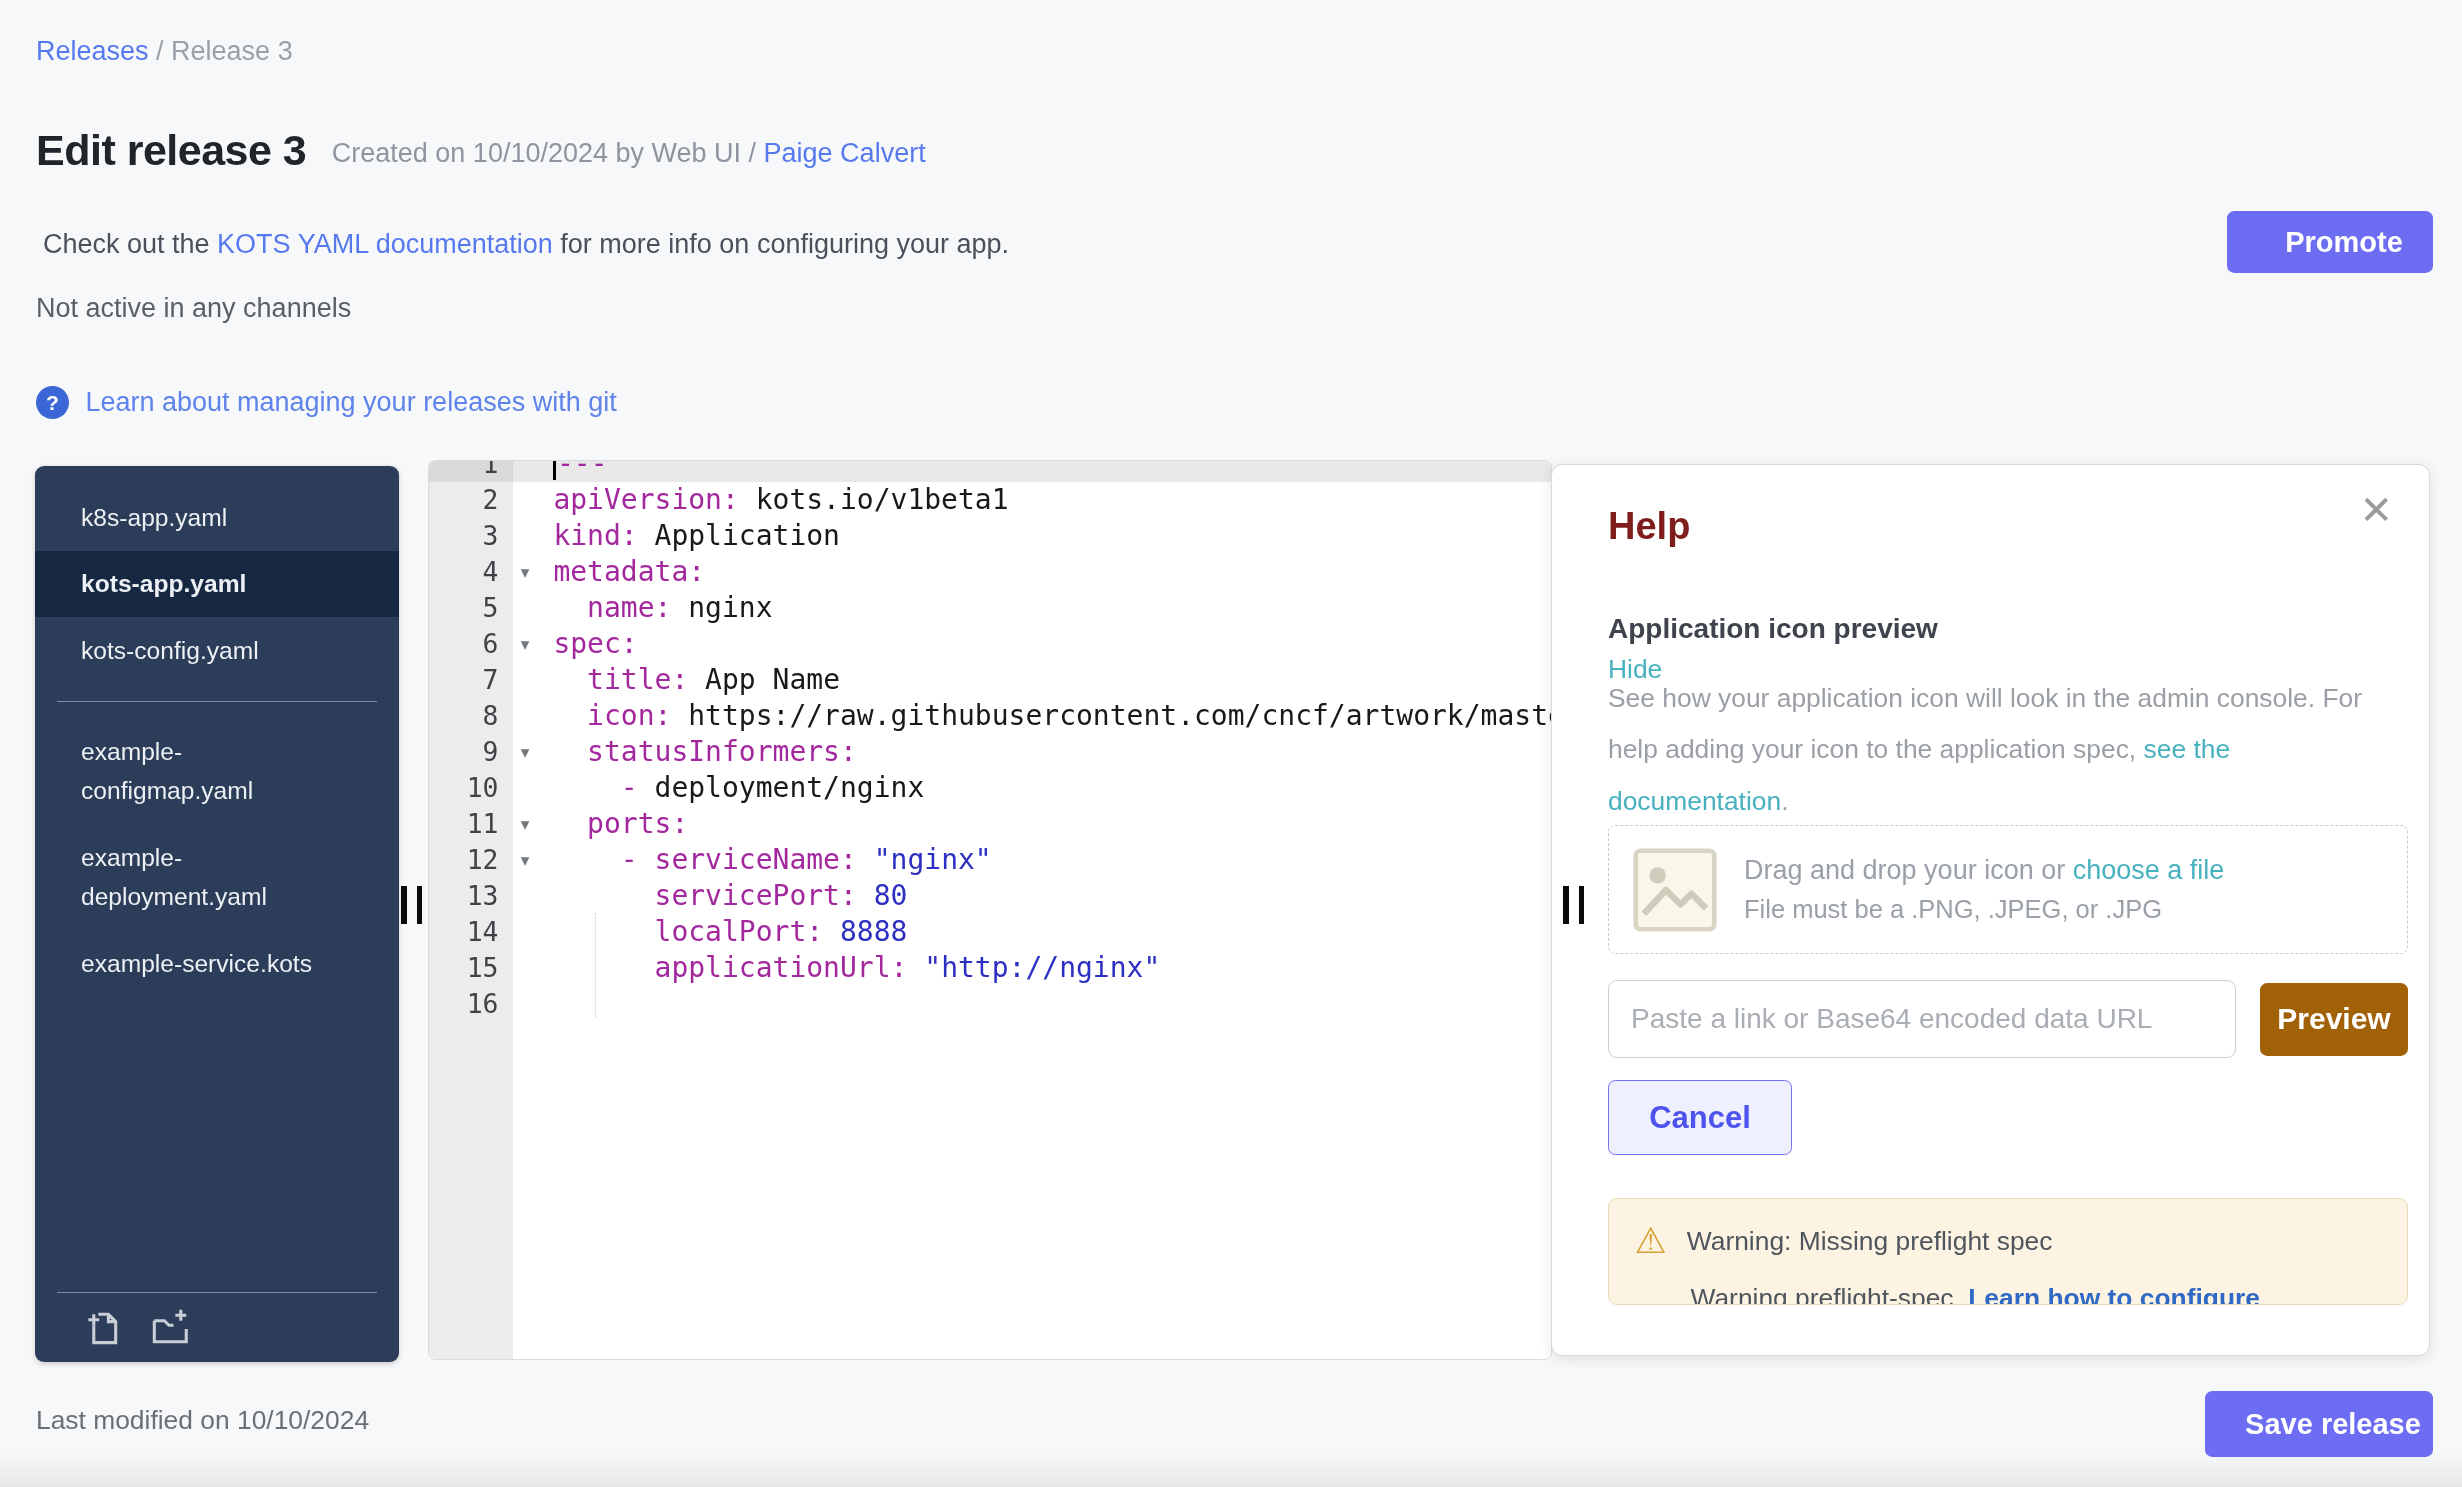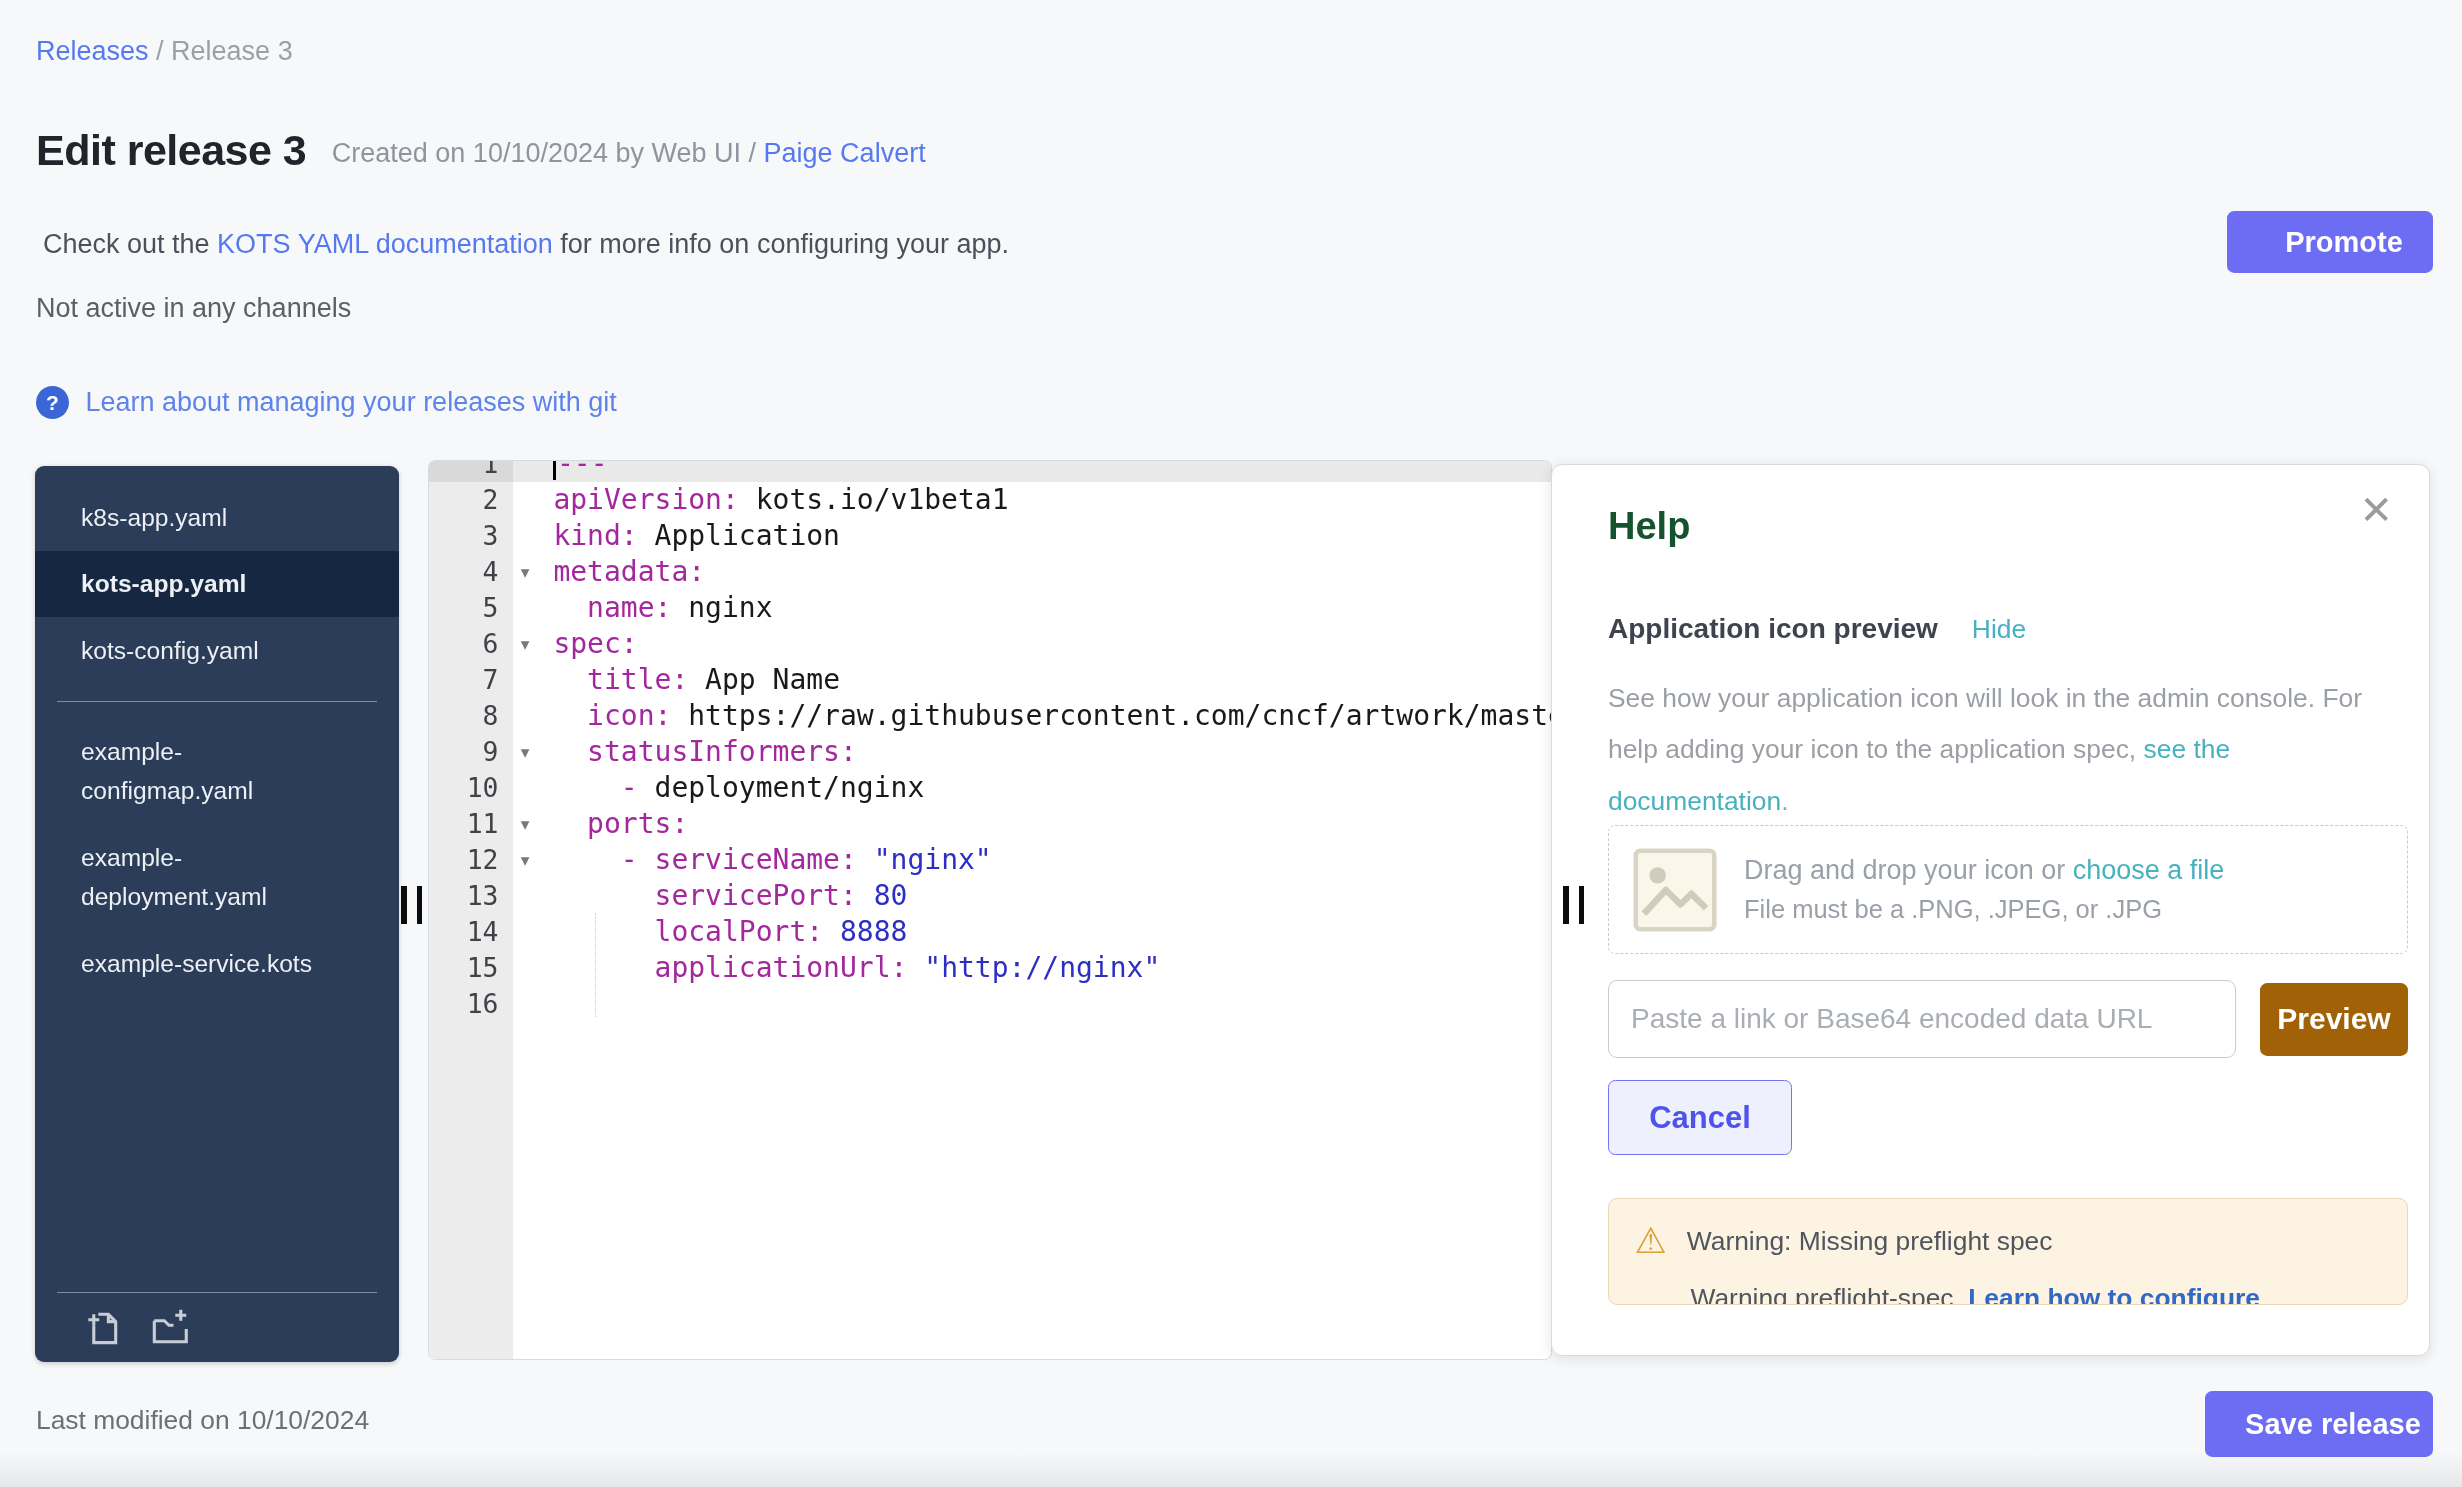--- a/index.html
+++ b/index.html
@@ -79,22 +79,22 @@
                 vertical-align:middle; margin-right:0.9px; }
   .indent-guide { position:absolute; left:166px; top:452px; height:104px;
                   border-left:1.8px dotted #c9ccd0; }
 
   
   .help-panel { position:absolute; left:1551px; top:464px; width:879px; height:892px;
                 background:#fff; border:0.9px solid #d7dade; border-radius:11px;
                 box-shadow:0 2.7px 12.7px rgba(0,0,0,.10); z-index:5; }
   .help-close { position:absolute; right:36px; top:22px; font-size:40px; color:#9b9b9b; cursor:pointer;
                 font-family:"DejaVu Sans", sans-serif; }
-  .help-title { position:absolute; left:56px; top:40px; font-size:38px; font-weight:600; color:#14532d; }
-  .help-section-row { position:absolute; left:56px; top:148px; display:flex; align-items:flex-end; gap:34px; }
+  .help-title { position:absolute; left:56px; top:40px; font-size:38px; font-weight:600; color:#7f1d1d; }
+  .help-section-row { position:absolute; left:56px; top:148px; display:flex; align-items:flex-start; gap:9px;flex-direction:column; }
   .help-section-title { font-size:28px; font-weight:700; color:#3e434d; }
   .teal-link { color:#48b1bf; }
   .help-section-row a { font-size:26.4px; }
   .help-desc { position:absolute; left:56px; top:208px; width:801px; font-size:26.4px;
                line-height:1.95; color:#9a9fa6; }
   .help-desc a { color:#48b1bf; }
 
   .dropzone { position:absolute; left:56px; top:360px; width:800px; height:129px;
               border:1.8px dashed #c7cace; border-radius:7.3px;
               display:flex; align-items:center; gap:27px; padding:0 24px; }

